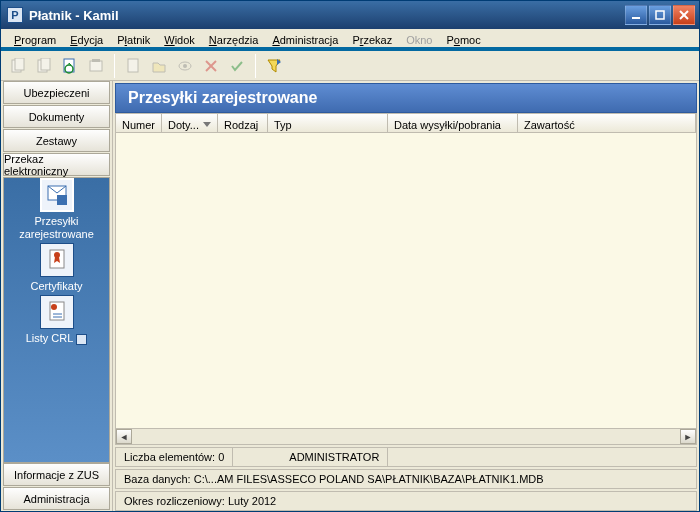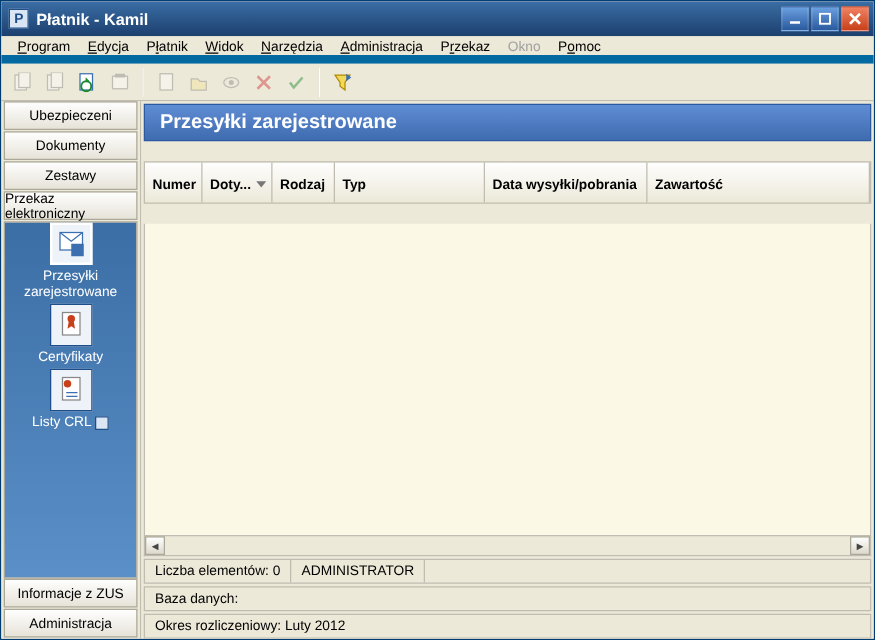--- a/index.html
+++ b/index.html
@@ -37,21 +37,21 @@
     cursor: pointer;
   }
   .winbtn.close { background: linear-gradient(180deg, #f08262, #c7401a); }
   .winbtn svg { display:block; }
 
   .menubar {
     height: 22px;
     background: #ece9d8;
     display: flex; align-items: center;
     padding: 3px 6px 0 6px;
-    border-bottom: 7px solid #0369a1;
+    border-bottom: 4px solid #0369a1;
   }
   .menubar .mi {
     padding: 2px 7px;
     cursor: pointer;
   }
   .menubar .mi u { text-decoration: underline; }
   .menubar .mi.disabled { color: #a0a0a0; cursor: default; }
 
   .toolbar {
     height: 30px;
@@ -126,26 +126,25 @@
     height: 30px;
     background: linear-gradient(180deg,#5f8dd3 0%,#3f6bb0 100%);
     color: #fff;
     font-size: 16px; font-weight: bold;
     display:flex; align-items:center;
     padding: 0 12px;
     margin: 2px 2px 0 2px;
     border: 1px solid #2d5a9e;
   }
   .grid-head {
-    height: 34px;
+    height: 20px;
     background: linear-gradient(180deg,#fefefe,#ece9d8);
     border: 1px solid #c0bcb0;
-    margin: 16px 2px;
+    margin: 0 2px;
     display:flex;
-    font-weight:bold;
   }
   .gh {
     border-right: 1px solid #c0bcb0;
     padding: 3px 6px 0 6px;
     font-size: 11px;
     display:flex; align-items:center;
   }
   .gh.sort::after {
     content:""; display:inline-block;
     margin-left:4px;
@@ -169,20 +168,21 @@
   .scroll-h .sbtn { width:16px; height:15px; background:linear-gradient(180deg,#fefefe,#dcd9cc); border:1px solid #aca899; display:flex; align-items:center; justify-content:center; font-size:9px; color:#444; }
   .scroll-h .track { flex:1; }
 
   .status {
     margin: 2px 2px 0 2px;
     border: 1px solid #c0bcb0;
     background: #ece9d8;
     height: 20px;
     display:flex; align-items:center;
     font-size: 11px;
+    gap: 48px;
   }
   .status .cell { padding: 0 8px; border-right: 1px solid #c0bcb0; height:100%; display:flex; align-items:center; }
   .status .cell:last-child { border-right: none; }
 </style>
 </head>
 <body>
 
 <div class="titlebar">
   <div class="app-icon">P</div>
   <div class="title">Płatnik - Kamil</div>
@@ -348,21 +348,21 @@
 
     <div class="status">
       <div class="cell">
         <span>Liczba elementów:</span>&nbsp;<span>0</span>
       </div>
       <div class="cell">ADMINISTRATOR</div>
       <div class="cell" style="flex:1"></div>
     </div>
     <div class="status">
       <div class="cell" style="flex:1">
-        <span>Baza danych:</span>&nbsp;
+        <span>Baza danych:</span>&nbsp;<span>C:\...AM FILES\ASSECO POLAND SA\PŁATNIK\BAZA\PŁATNIK1.MDB</span>
       </div>
     </div>
     <div class="status">
       <div class="cell" style="flex:1">
         <span>Okres rozliczeniowy:</span>&nbsp;<span>Luty 2012</span>
       </div>
     </div>
   </div>
 </div>
 

